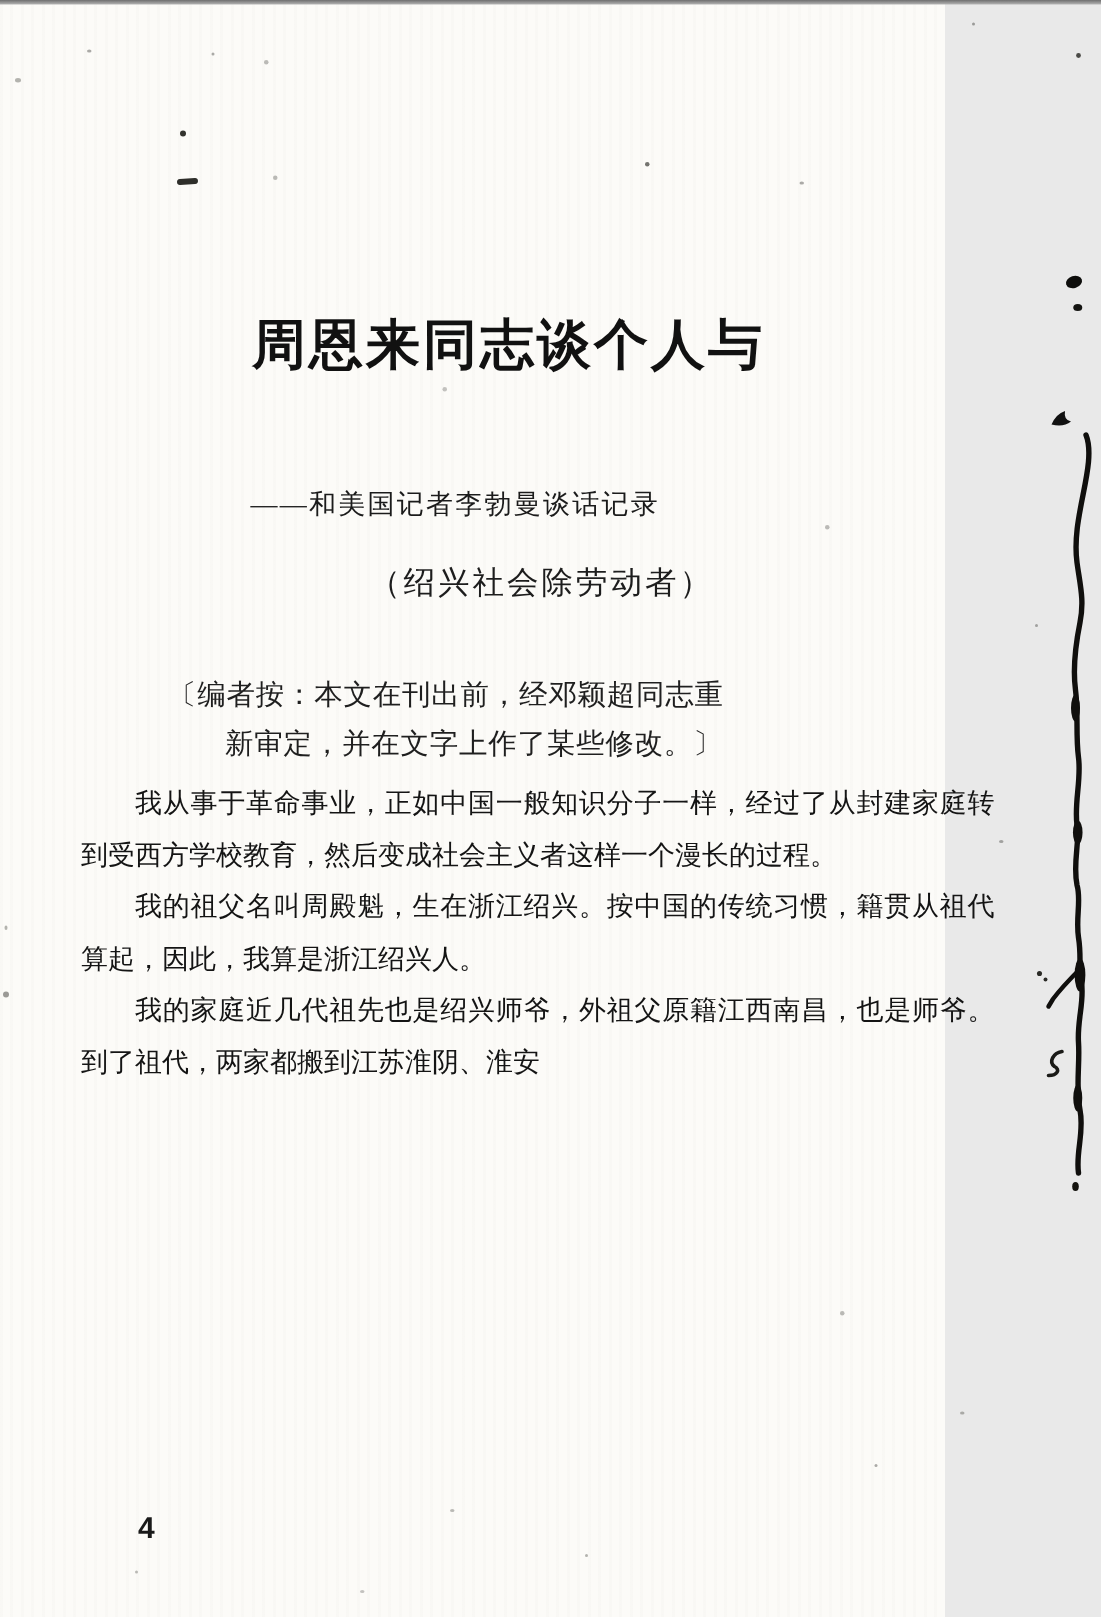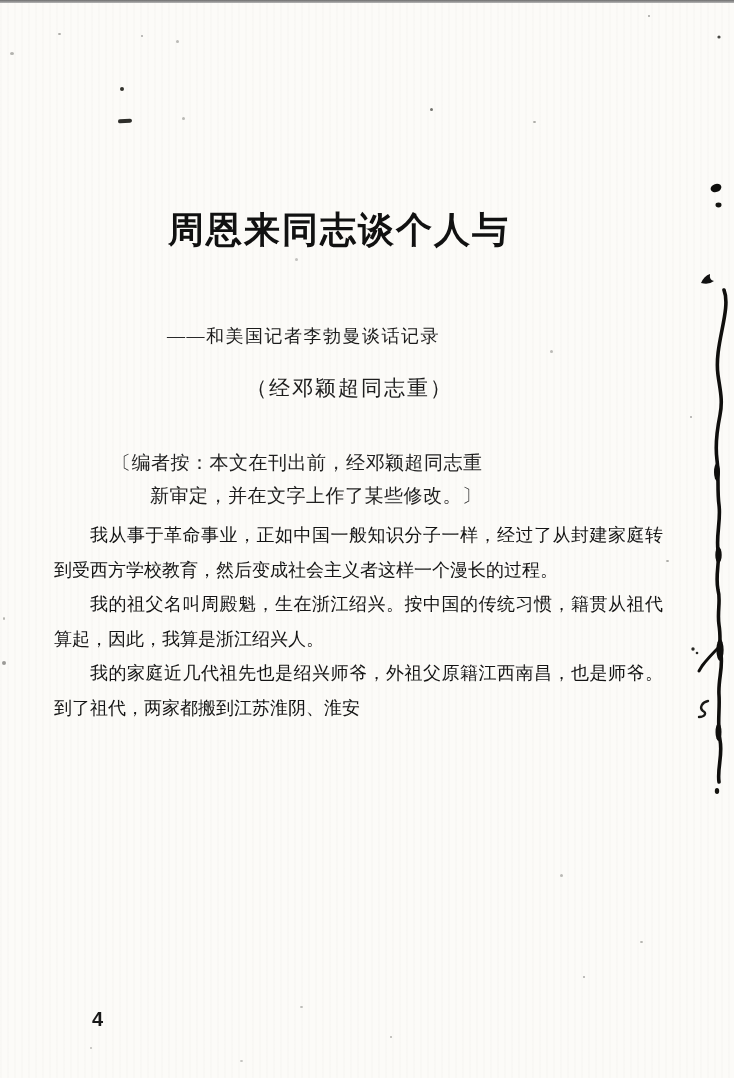--- a/index.html
+++ b/index.html
@@ -4,21 +4,21 @@
 <style>
   html,body{margin:0;padding:0;}
   body{
     width:734px;height:1078px;
     background:#e9e9e9;
     font-family:"Liberation Serif", serif;
     position:relative;
     overflow:hidden;
   }
   .page{
-    position:absolute;left:0;top:0;width:734px;height:1078px;
+    position:absolute;left:0;top:0;width:630px;height:1078px;
     background:
       repeating-linear-gradient(90deg, rgba(120,120,110,0.025) 0 2px, rgba(255,255,255,0) 2px 7px),
       #fcfbf8;
     color:#161616;
   }
   .scan-top-edge{
     position:absolute;left:0;top:0;width:734px;height:3px;
     background:linear-gradient(#6f6f6f,#b5b5b5);
   }
   .title-block{
@@ -68,21 +68,21 @@
 <div class="page">
 
   <div class="scan-top-edge"></div>
 
   <div class="title-block">
     <div>周恩来同志谈个人与</div>
   </div>
 
   <div class="subtitle">——和美国记者李勃曼谈话记录</div>
 
-  <div class="date-line">（经邓颖超同志重）</div>
+  <div class="date-line">（绍兴社会除劳动者）</div>
 
   <div class="editor-note">
     <div class="note-line1">〔编者按：本文在刊出前，经邓颖超同志重</div>
     <div class="note-line2">新审定，并在文字上作了某些修改。〕</div>
   </div>
 
   <div class="body-text">
     <p>我从事于革命事业，正如中国一般知识分子一样，经过了从封建家庭转到受西方学校教育，然后变成社会主义者这样一个漫长的过程。</p>
     <p>我的祖父名叫周殿魁，生在浙江绍兴。按中国的传统习惯，籍贯从祖代算起，因此，我算是浙江绍兴人。</p>
     <p>我的家庭近几代祖先也是绍兴师爷，外祖父原籍江西南昌，也是师爷。到了祖代，两家都搬到江苏淮阴、淮安</p>

